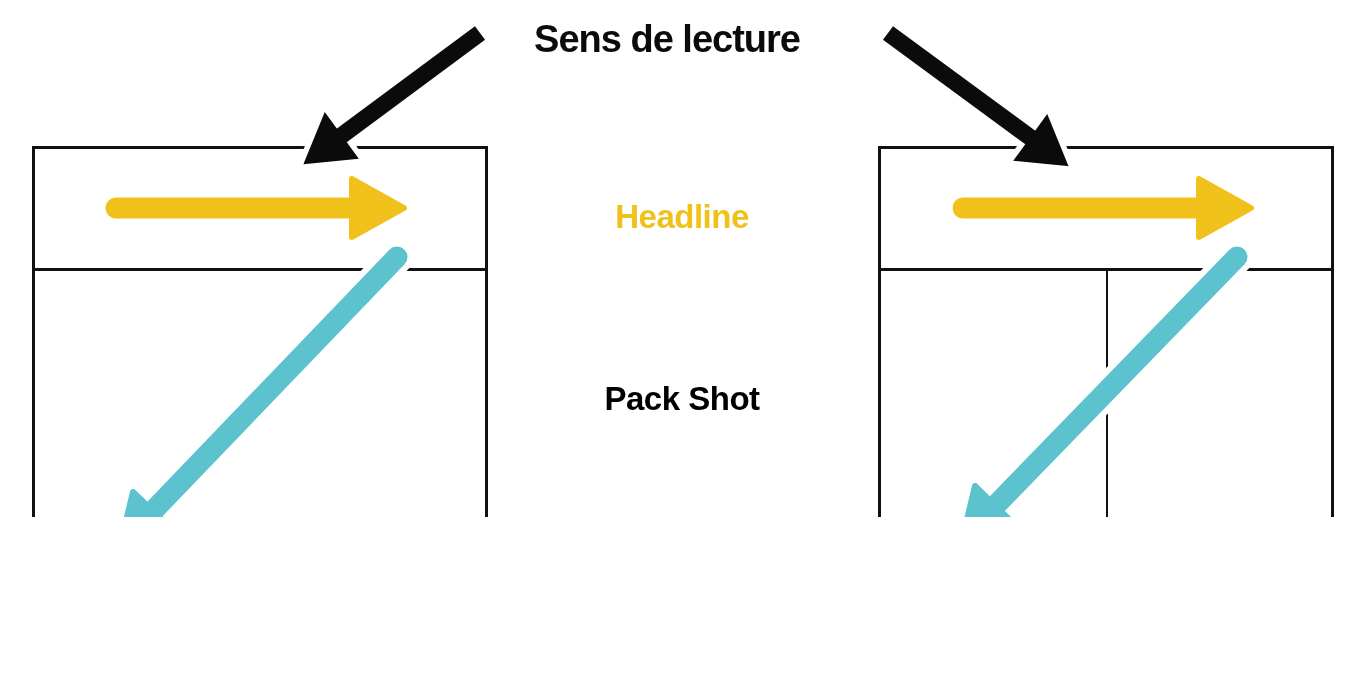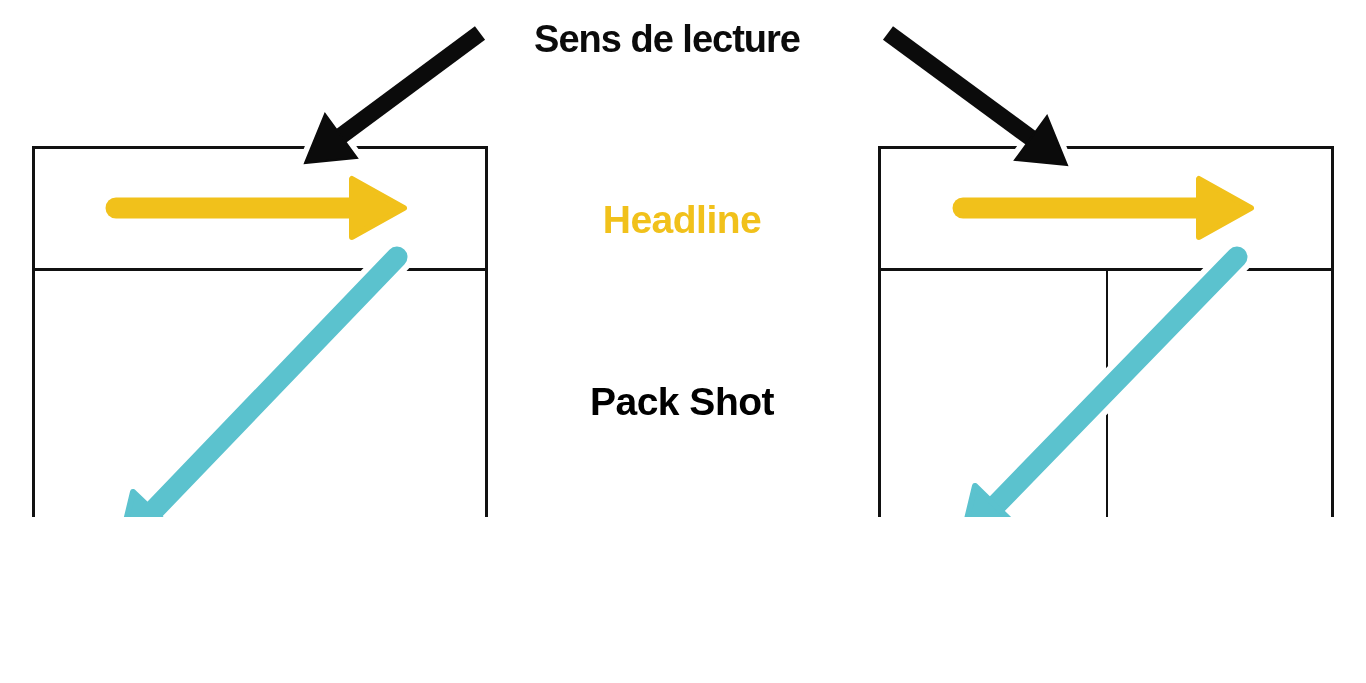--- a/index.html
+++ b/index.html
@@ -32,21 +32,21 @@
   .row-baseline{flex:1;}
   .v-divider{
     position:absolute;
     left:225px;top:0;bottom:0;width:2px;
     background:#111111;
   }
   .legend-label{
     position:absolute;
     left:532px;width:300px;
     text-align:center;
-    font-size:39px;font-weight:600;letter-spacing:-0.5px;
+    font-size:33px;font-weight:600;letter-spacing:-0.5px;
     white-space:nowrap;
   }
   #label-headline{top:198px;}
   #label-packshot{top:380px;}
   #label-baseline{top:558px;}
   #arrow-layer{
     position:absolute;left:0;top:0;width:1366px;height:683px;
     pointer-events:none;
   }
   .casing line{stroke:#ffffff;}

